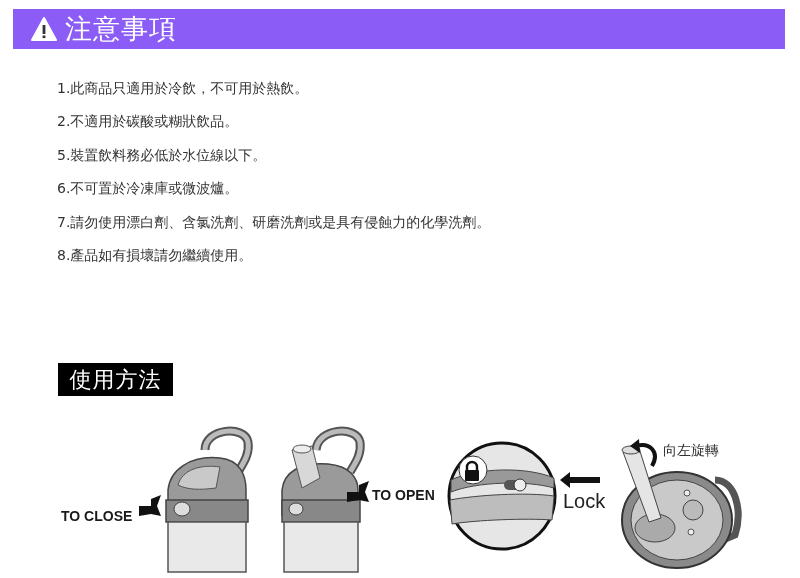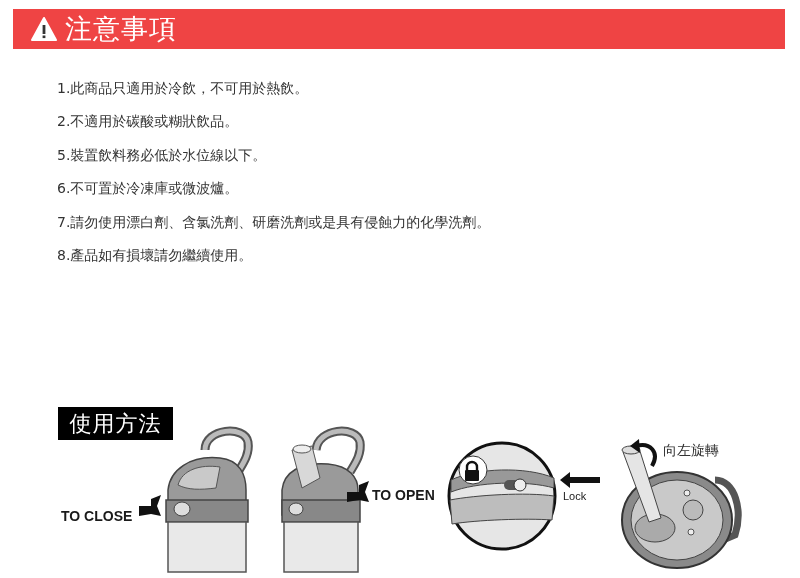--- a/index.html
+++ b/index.html
@@ -1,30 +1,30 @@
 <!DOCTYPE html>
 <html><head>
   <meta charset="utf-8">
   <style>
     html, body { margin:0; padding:0; background:#ffffff; }
     body { width:800px; height:578px; position:relative; overflow:hidden;
            font-family: "DejaVu Sans", "Liberation Sans", sans-serif; color:#333333; }
     .header-bar { position:absolute; left:13px; top:9px; width:772px; height:40px;
-                  background:#ef4444; display:flex; align-items:center; }
+                  background:#8b5cf6; display:flex; align-items:center; }
     .warn-icon { width:30px; height:30px; margin-left:16px; display:flex; align-items:center; justify-content:center; }
     .header-title { color:#ffffff; font-size:27px; margin-left:6px; letter-spacing:1px; line-height:40px; }
     .notes { position:absolute; left:57px; top:72px; margin:0; padding:0; list-style:none; }
     .notes li { height:33.4px; line-height:33.4px; font-size:14px; color:#333333; white-space:nowrap; }
     .usage-label { position:absolute; left:58px; top:363px; width:115px; height:33px;
                    background:#000000; color:#ffffff; font-size:22px; line-height:33px;
-                   text-align:center; letter-spacing:1px;margin-top:44px; }
+                   text-align:center; letter-spacing:1px; }
     .diagram { position:absolute; }
     .cap { position:absolute; font-family:"Liberation Sans", sans-serif; font-weight:bold;
            font-size:14px; color:#1a1a1a; white-space:nowrap;text-align:center; }
-    .cap-lock { position:absolute; font-family:"Liberation Sans", sans-serif; font-size:11px; color:#222; }
+    .cap-lock { position:absolute; font-family:"Liberation Sans", sans-serif; font-size:20px; color:#222; }
     .cap-rotate { position:absolute; font-size:14px; color:#333; white-space:nowrap; }
   </style>
 </head>
 <body>
 
 <div class="header-bar">
   <span class="warn-icon">
     <svg width="28" height="26" viewBox="0 0 28 26">
       <path d="M14 2 L26 24 L2 24 Z" fill="#ffffff" stroke="#ffffff" stroke-width="2" stroke-linejoin="round"></path>
       <rect x="12.6" y="9" width="2.8" height="9" fill="#333"></rect>

